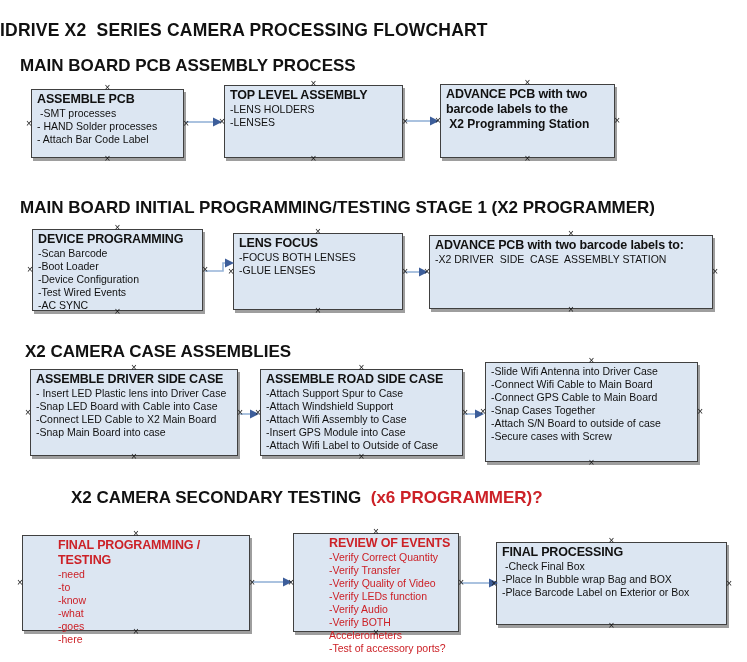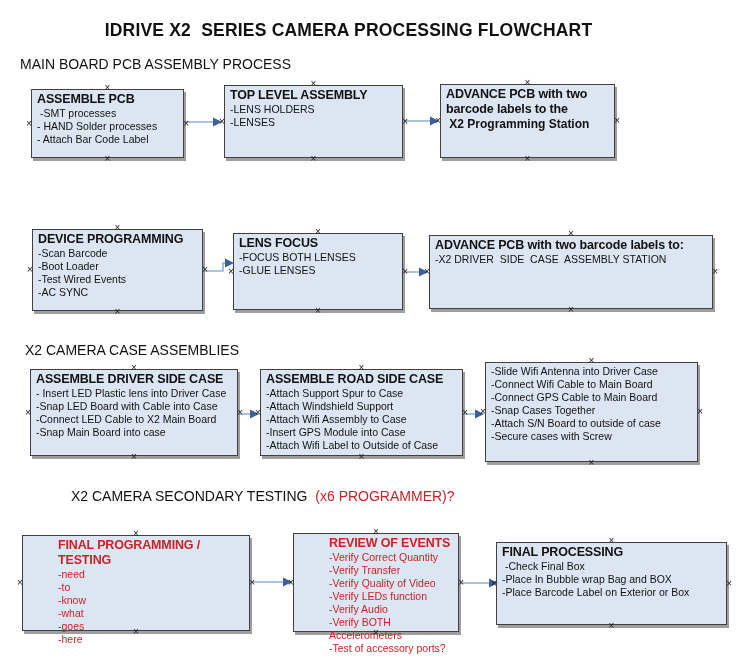--- a/index.html
+++ b/index.html
@@ -1,20 +1,20 @@
 <!DOCTYPE html>
 <html><head>
 <meta charset="utf-8">
 <style>
   html,body{margin:0;padding:0;background:#fff;}
   .page{position:relative;width:747px;height:662px;background:#ffffff;
         font-family:"Liberation Sans","DejaVu Sans",sans-serif;color:#111;overflow:hidden;}
-  .title{position:absolute;top:20px;left:0;width:697px;margin:0;text-align:center;
+  .title{position:absolute;top:20px;left:0;width:697px;margin:0;text-align:left;
          font-size:17.5px;font-weight:bold;color:#111;letter-spacing:.2px;white-space:pre;}
-  .sec-h{position:absolute;margin:0;font-size:14px;font-weight:normal;color:#111;white-space:pre;}
+  .sec-h{position:absolute;margin:0;font-size:17px;font-weight:bold;color:#111;white-space:pre;}
   .sec-h .red-part{color:#cc2127;}
   .fbox{position:absolute;background:#dce6f2;border:1.5px solid #404040;
         box-shadow:2px 3px 0 #9e9e9e;box-sizing:border-box;padding:2px 4px 0 5px;}
   .bt{font-weight:bold;font-size:12.5px;line-height:1.2;letter-spacing:-0.15px;white-space:pre-wrap;}
   .bi{font-size:10.5px;line-height:1.24;white-space:pre-wrap;}
   .allbold .bi{font-weight:bold;font-size:12px;line-height:1.3;}
   .redbox .bt,.redbox .bi{color:#cc2127;padding-left:30px;}
   .h{position:absolute;font-size:10px;color:#1a1a1a;line-height:1;z-index:3;}
   .ht{top:-7px;left:50%;transform:translateX(-50%);}
   .hb{bottom:-7px;left:50%;transform:translateX(-50%);}
@@ -63,25 +63,27 @@
 
   <svg class="arrow" style="left:186px;top:116px;" width="36" height="12" viewBox="0 0 36 12">
     <line x1="0" y1="6" x2="28" y2="6" stroke="#95b3d7" stroke-width="1.6"></line>
     <polygon points="27,1.5 36,6 27,10.5" fill="#3d5e9a"></polygon>
   </svg>
   <svg class="arrow" style="left:405px;top:115px;" width="34" height="12" viewBox="0 0 34 12">
     <line x1="0" y1="6" x2="26" y2="6" stroke="#95b3d7" stroke-width="1.6"></line>
     <polygon points="25,1.5 34,6 25,10.5" fill="#3d5e9a"></polygon>
   </svg>
 
+  <h2 class="sec-h" style="left:20px;top:198px;"><span>MAIN BOARD INITIAL PROGRAMMING/TESTING STAGE 1 (X2 PROGRAMMER)</span></h2>
 
   <div class="fbox" style="left:32px;top:229px;width:171px;height:82px;">
     <div class="bt">DEVICE PROGRAMMING</div>
     <div class="bi">-Scan Barcode</div>
     <div class="bi">-Boot Loader</div>
+    <div class="bi">-Device Configuration</div>
     <div class="bi">-Test Wired Events</div>
     <div class="bi">-AC SYNC</div>
   <span class="h ht">×</span>
       <span class="h hb">×</span>
       <span class="h hl">×</span>
       <span class="h hr">×</span>
     </div>
 
   <div class="fbox" style="left:233px;top:233px;width:170px;height:77px;">
     <div class="bt">LENS FOCUS</div>

